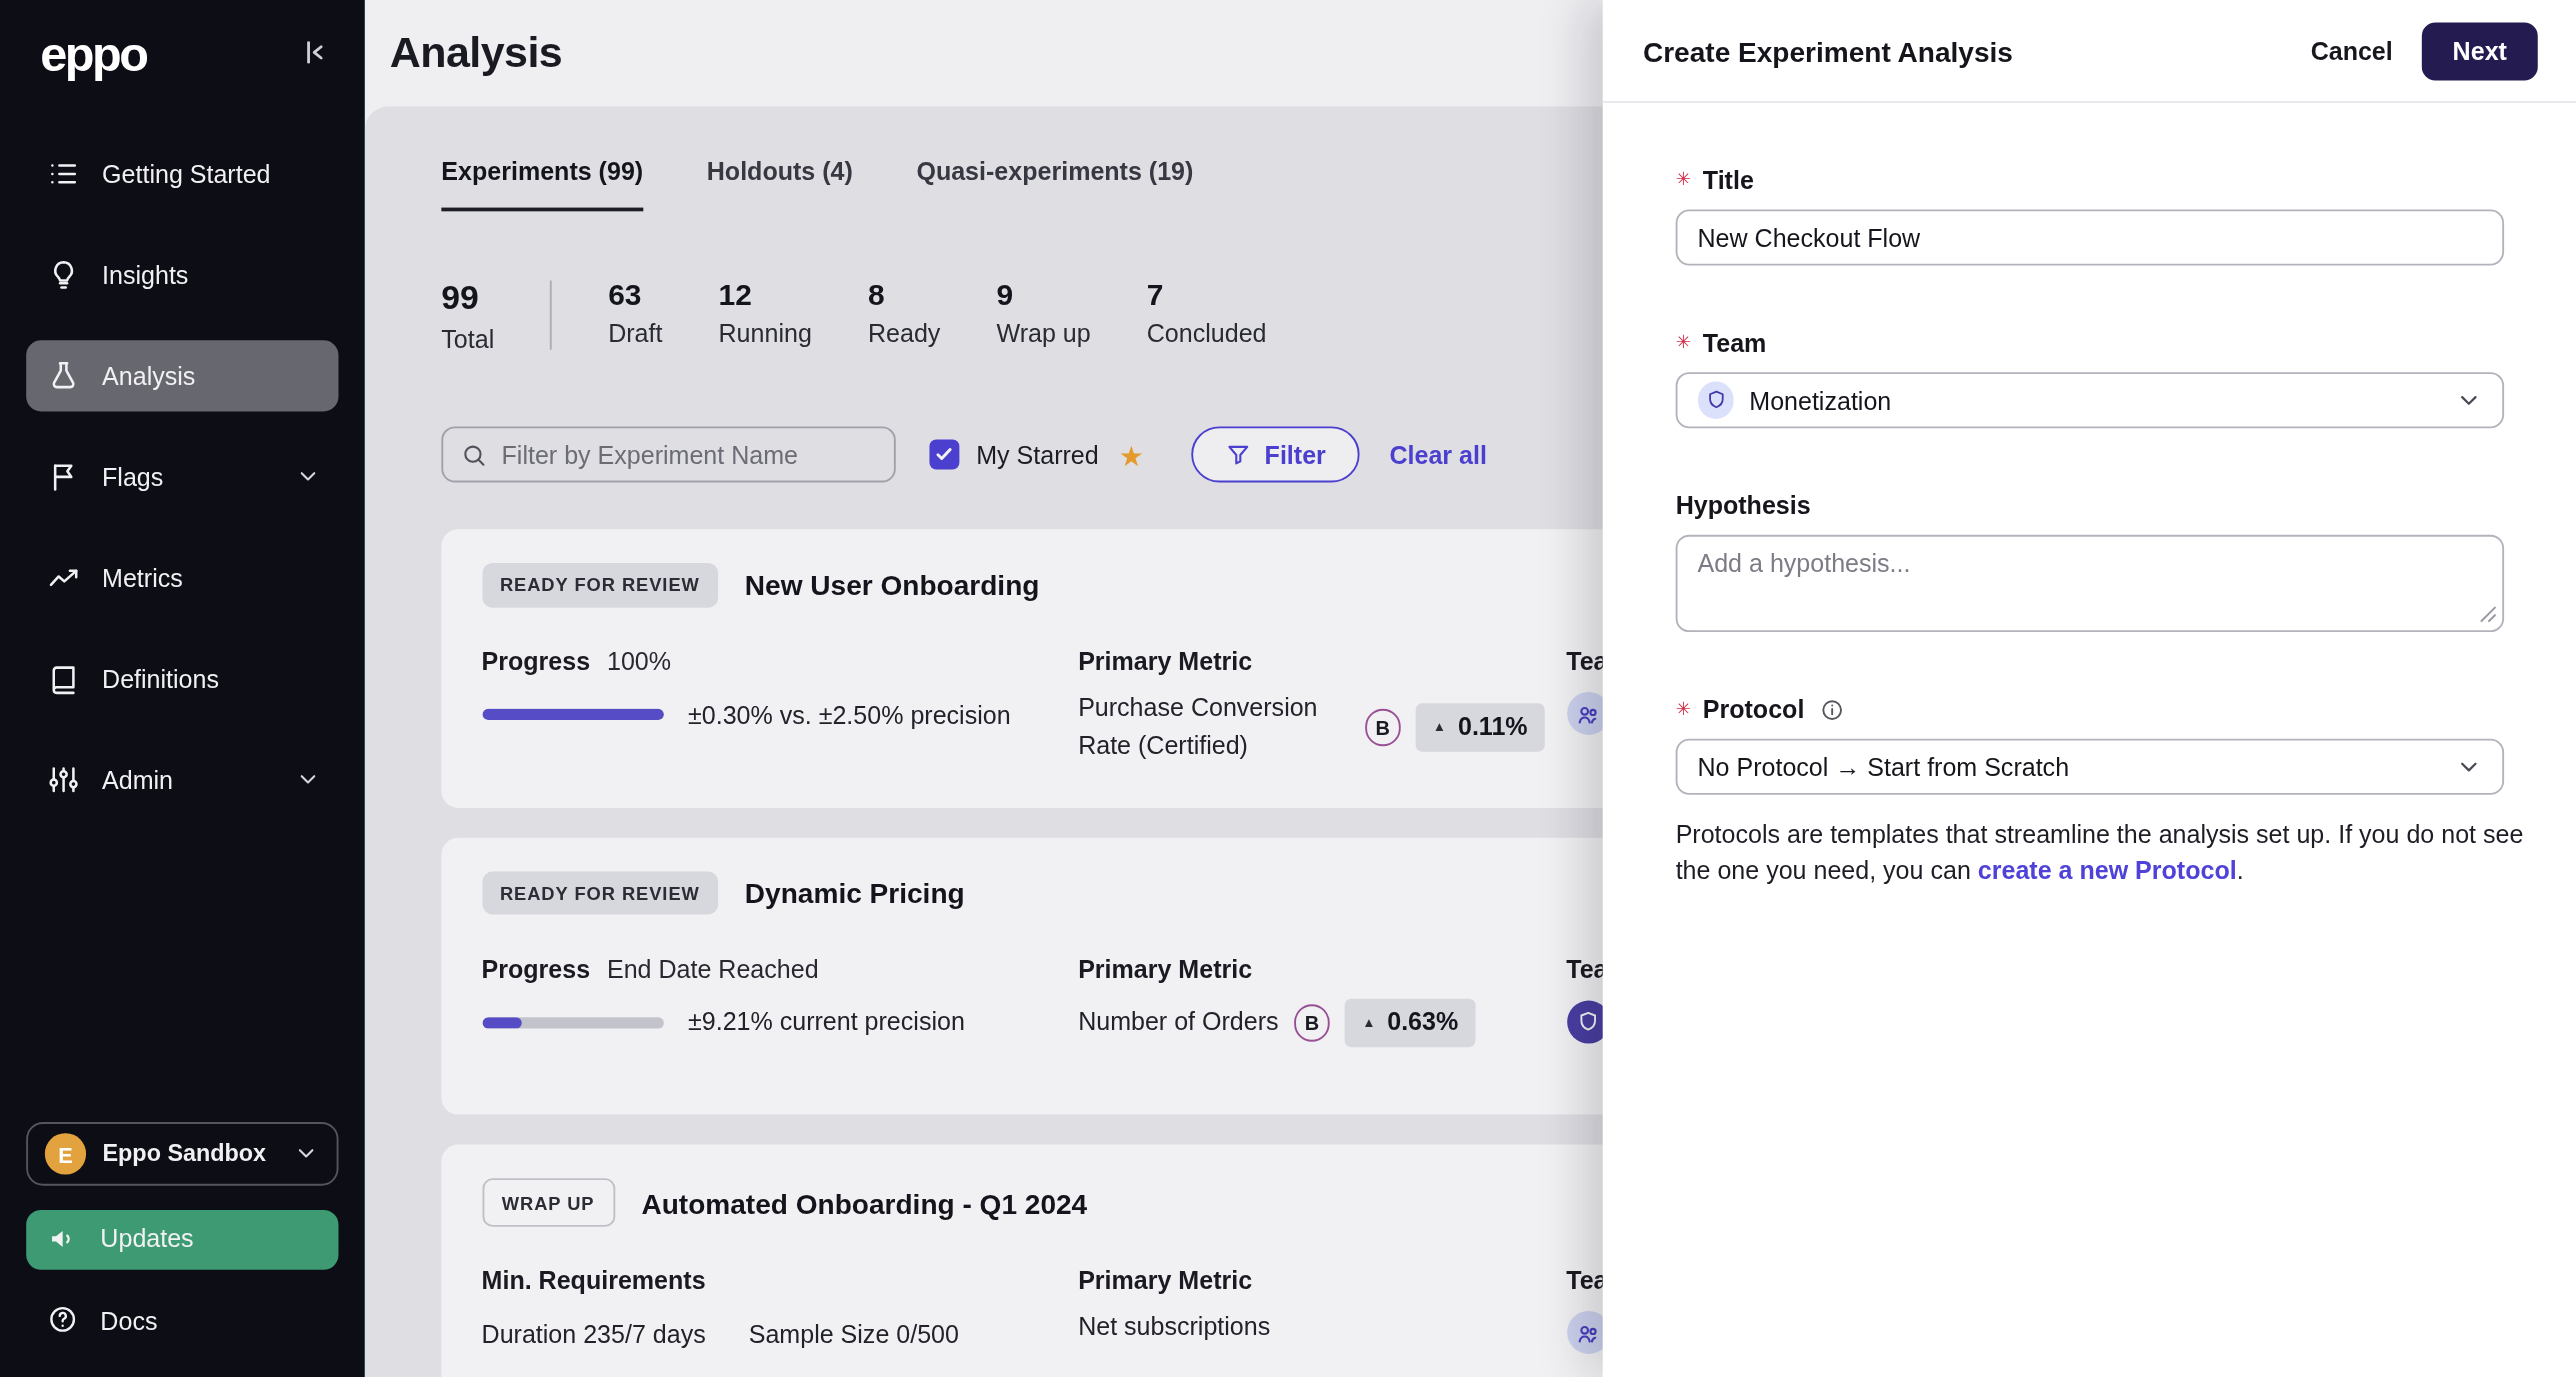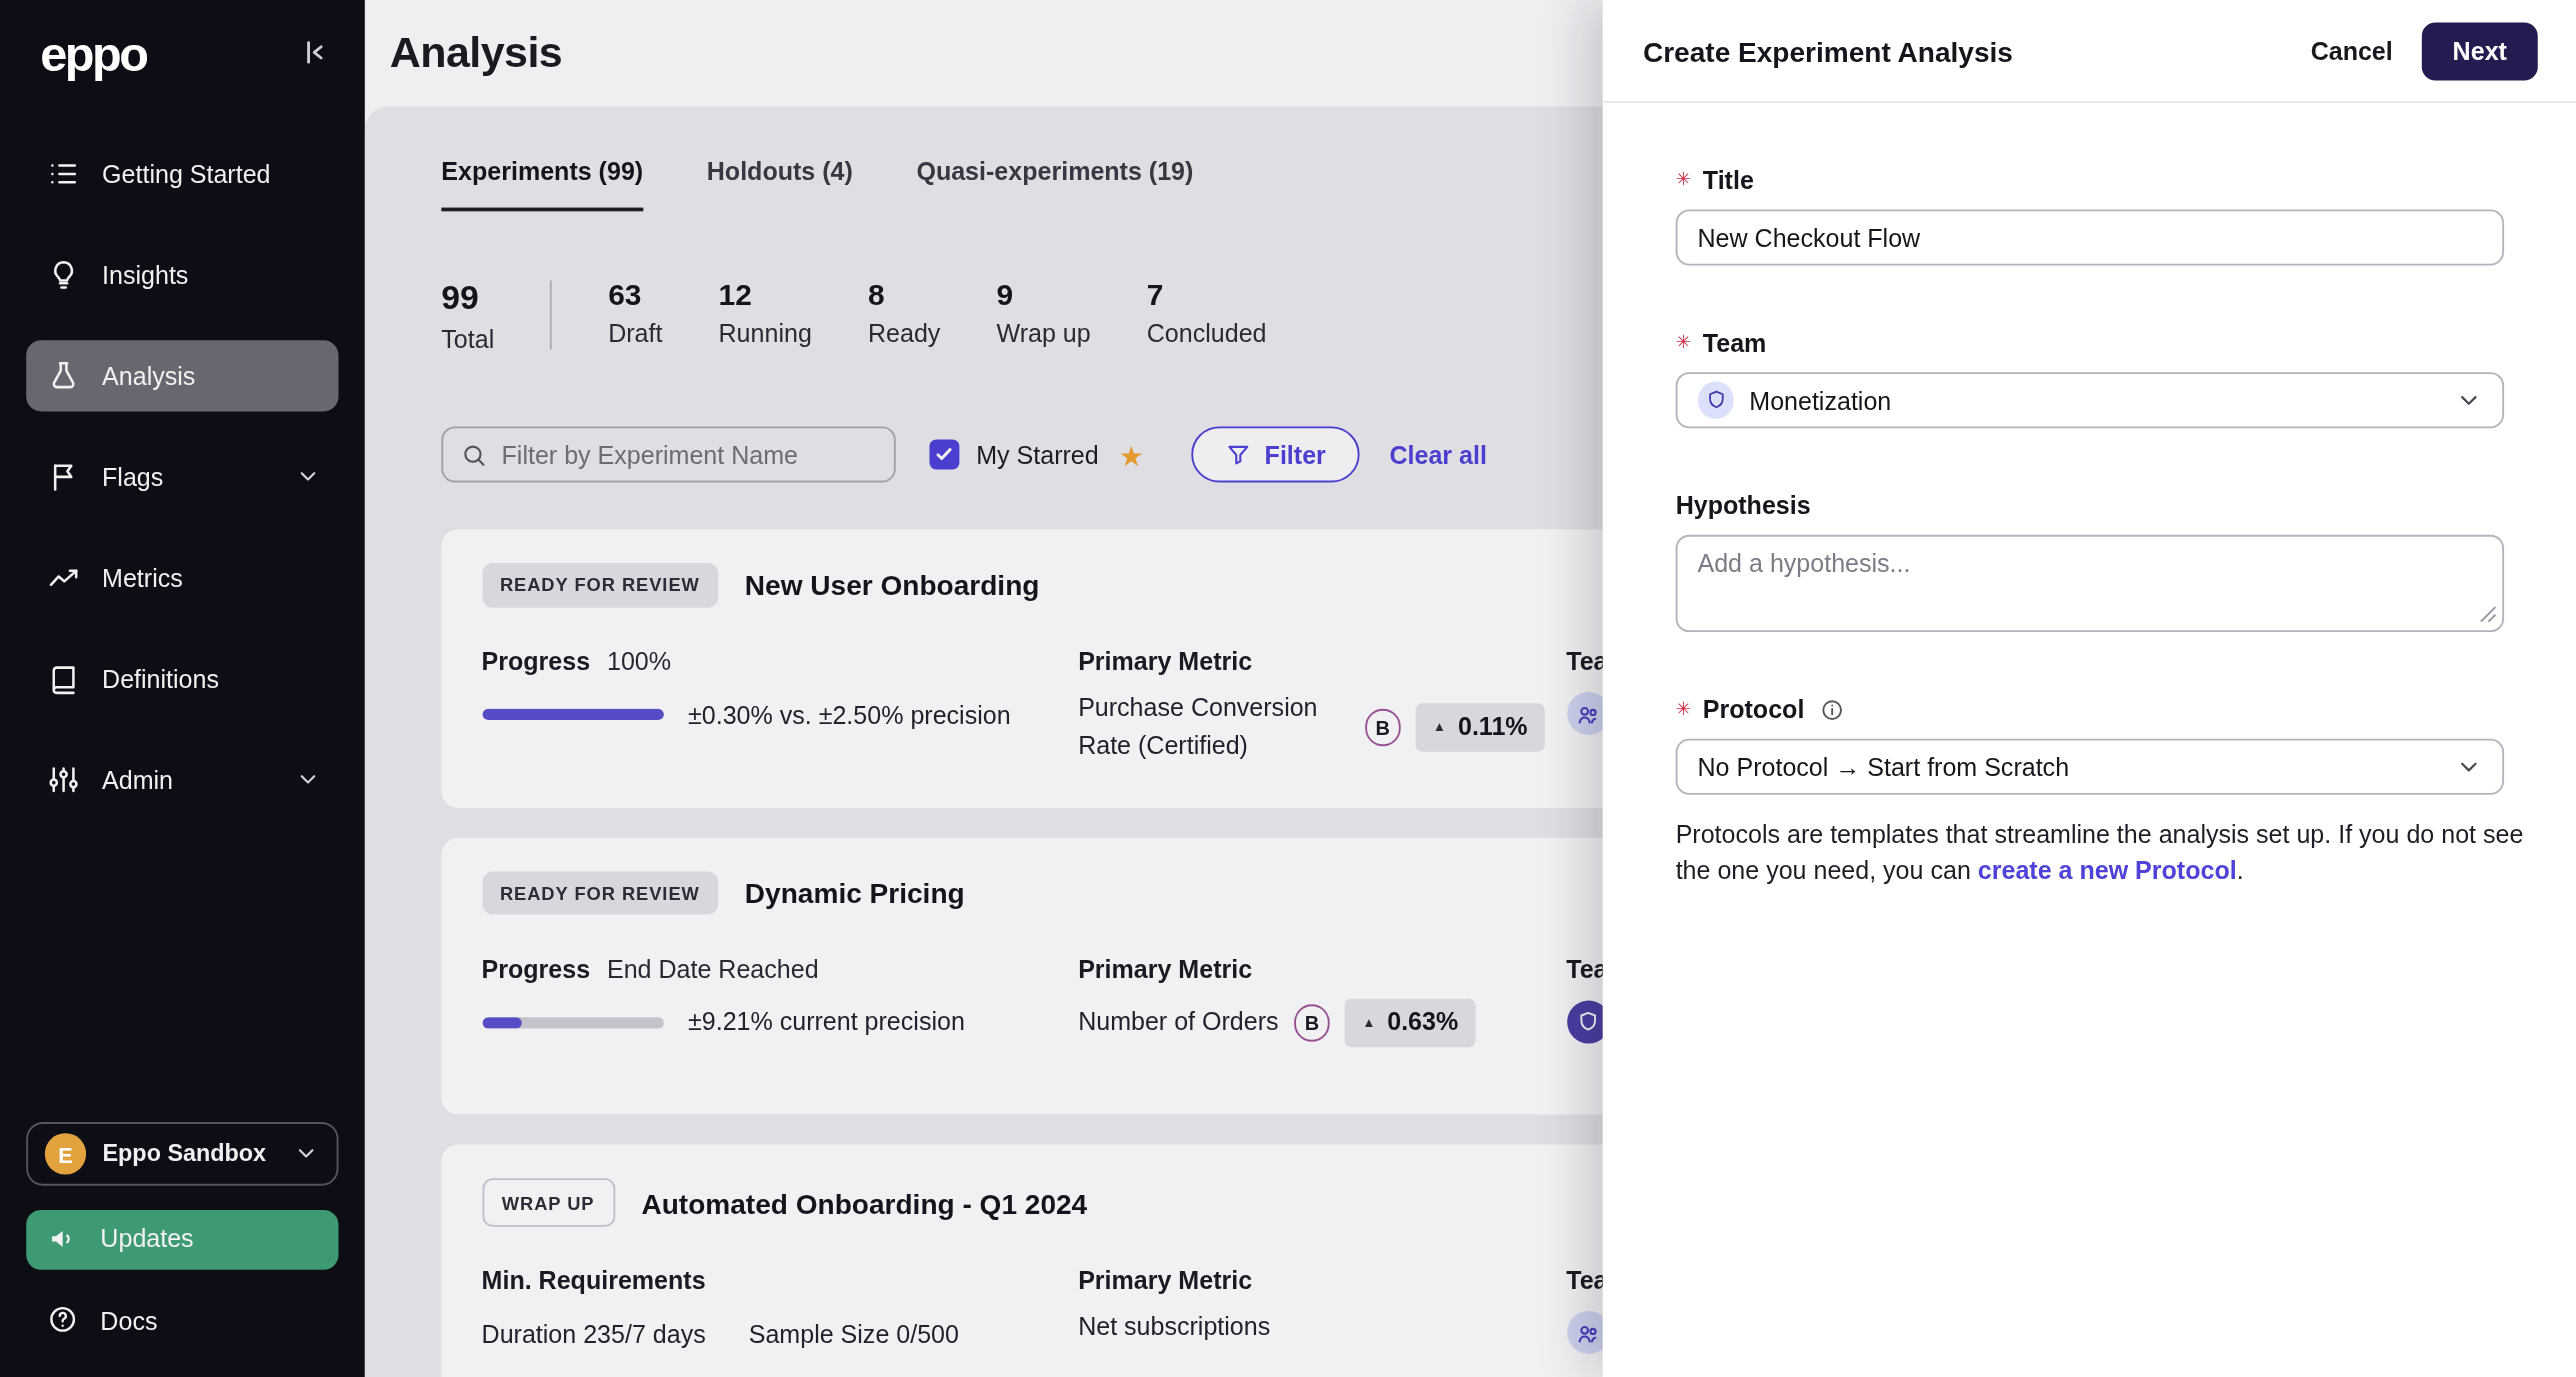--- a/index.html
+++ b/index.html
@@ -1,18 +1,18 @@
 <!DOCTYPE html>
 <html style="font-size:14.3px"><head>
 <meta charset="utf-8">
 <style>
   * { margin:0; padding:0; box-sizing:border-box; }
   html,body { background:#0e0e16; }
   body { font-family:"Liberation Sans","DejaVu Sans",sans-serif; -webkit-font-smoothing:antialiased; }
-  .viewport { position:relative; width:2576px; height:1377px; overflow:hidden; background:#737373; }
+  .viewport { position:relative; width:2576px; height:1377px; overflow:hidden; background:#0ea5e9; }
   .stage { position:absolute; left:0; top:0; width:1377px; height:737px; transform:scale(1.87013); transform-origin:0 0; }
 
   
   .sidebar { position:absolute; left:0; top:0; width:195px; height:737px; background:#0d0d15; color:#f1f1f4;
              display:flex; flex-direction:column; padding:12.5px 14.3px 16px; z-index:2; }
   .logo-row { display:flex; align-items:center; justify-content:space-between; padding:3.6px 3.6px 0 7.2px; margin-bottom:32px; }
   .logo { font-size:26px; font-weight:800; letter-spacing:-1.3px; color:#ffffff; line-height:1; cursor:pointer; }
   .collapse-btn { background:none; border:none; color:#cfcfd8; cursor:pointer; display:flex; }
   .nav { flex:1; }
   .nav-item { display:flex; align-items:center; gap:11.6px; height:38px; padding:0 10.7px; border-radius:8px;

